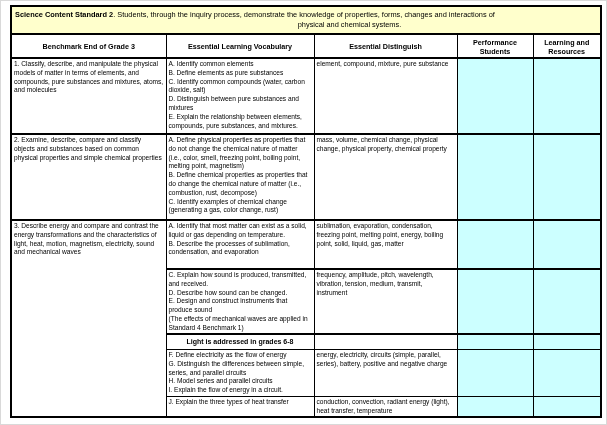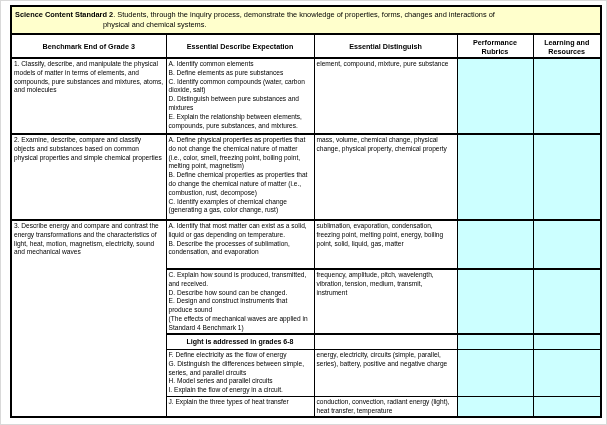--- a/index.html
+++ b/index.html
@@ -35,21 +35,21 @@
     overflow:hidden;
   }
   tr.major td, tr.major th{border-top-width:2px;}
   .title-cell{
     background:var(--title-bg);
     padding:3px 4px 1px 3px;
     font-size:7.4px;line-height:10px;
     height:28px;
   }
   .title-cell .bold{font-weight:bold;}
-  .title-line2{padding-left:88px;}
+  .title-line2{padding-left:88px;text-align:center;}
   th.col-header{
     height:24px;
     vertical-align:middle;
     text-align:center;
     font-size:7.2px;line-height:9px;
     font-weight:bold;
     background:#ffffff;
   }
   .pre{white-space:pre-line;}
   .hl{background:var(--highlight-bg);}
@@ -81,23 +81,23 @@
     <tbody>
         <tr>
       <td colspan="5" class="title-cell">
         <div><span class="bold">Science Content Standard 2</span><span>. Students, through the inquiry process, demonstrate the knowledge of properties, forms, changes and interactions of</span></div>
         <div class="title-line2">physical and chemical systems.</div>
       </td>
     </tr>
 
     <tr class="major">
       <th class="col-header">Benchmark End of Grade 3</th>
-      <th class="col-header">Essential Describe Expectation</th>
+      <th class="col-header">Essential Learning Vocabulary</th>
       <th class="col-header">Essential Distinguish</th>
-      <th class="col-header">Performance Rubrics</th>
+      <th class="col-header">Performance Students</th>
       <th class="col-header">Learning and Resources</th>
     </tr>
 
     <tr class="major r1">
       <td>1. Classify, describe, and manipulate the physical models of matter in terms of elements, and compounds, pure substances and mixtures, atoms, and molecules</td>
       <td class="pre">A. Identify common elements
 B. Define elements as pure substances
 C. Identify common compounds (water, carbon dioxide, salt)
 D. Distinguish between pure substances and mixtures
 E. Explain the relationship between elements, compounds, pure substances, and mixtures.</td>

